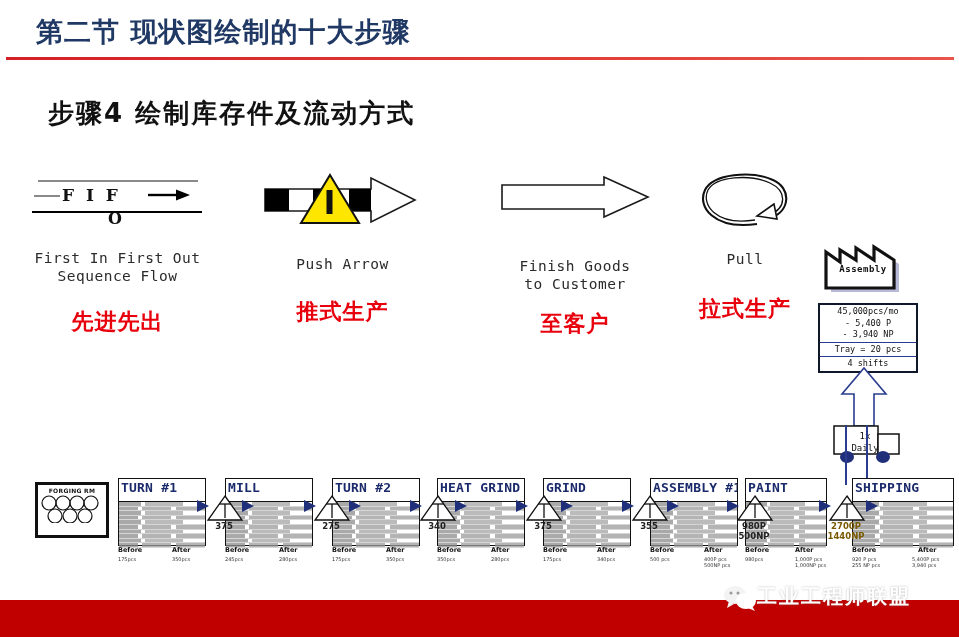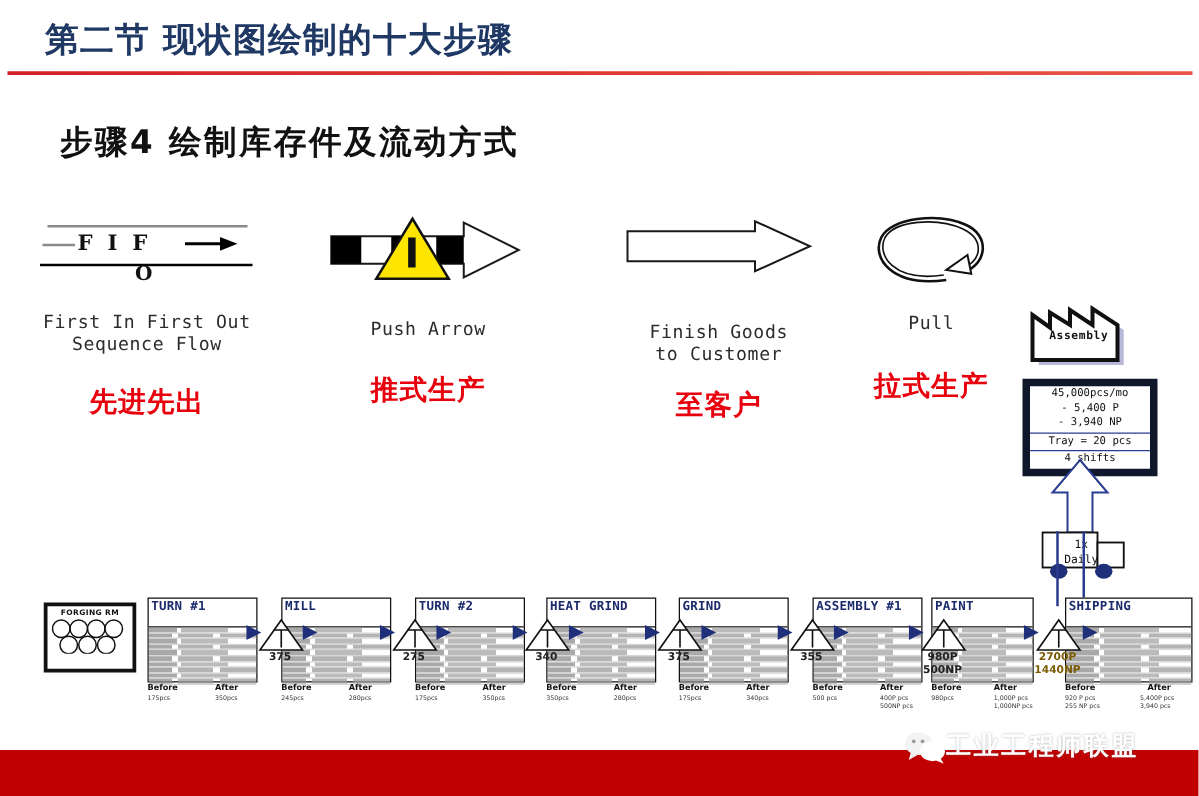--- a/index.html
+++ b/index.html
@@ -71,21 +71,21 @@
 
   
   .factory{position:absolute;left:820px;top:238px;}
   .fact-label{
     position:absolute;left:0;top:26px;width:86px;text-align:center;
     font-family:"DejaVu Sans Mono","Liberation Mono",monospace;
     font-size:9px;font-weight:bold;color:#111;letter-spacing:.5px;
   }
   .databox{
     position:absolute;left:818px;top:303px;width:96px;
-    border:6px solid #0f172a;background:#fff;
+    border:2px solid #0f172a;background:#fff;
     font-family:"DejaVu Sans Mono","Liberation Mono",monospace;
     font-size:8.5px;color:#111;text-align:center;line-height:11.5px;
   }
   .databox .r{border-top:1px solid #2a3c8f;padding:1px 0;}
   .databox .free{padding:1px 2px;}
 
   
   .truck{position:absolute;left:833px;top:424px;}
   .truck-label{
     position:absolute;left:0;top:6px;width:64px;text-align:center;
@@ -101,21 +101,21 @@
   .rm-title{
     font-family:"DejaVu Sans","Liberation Sans",sans-serif;
     font-size:6px;font-weight:bold;color:#111;text-align:center;
     letter-spacing:.3px;padding-top:2px;
   }
   .proc{
     position:absolute;border:1px solid #111;background:#fff;
     font-family:"DejaVu Sans Mono","Liberation Mono",monospace;
   }
   .proc .ptitle{
-    font-size:10px;font-weight:bold;color:#1b2a6b;
+    font-size:13px;font-weight:bold;color:#1b2a6b;
     padding:1px 2px;letter-spacing:.2px;white-space:nowrap;
   }
   .proc .phead{height:22px;border-bottom:1px solid #111;position:relative;overflow:hidden;}
   .proc .pdata{padding:0;}
   .proc .line{
     height:3.6px;border-bottom:1px solid #c9c9c9;background:
       linear-gradient(90deg,#8d8d8d 0 26%,transparent 26% 30%,#a5a5a5 30% 74%,transparent 74%);
     opacity:.75;
   }
   .proc .line.alt{background:

